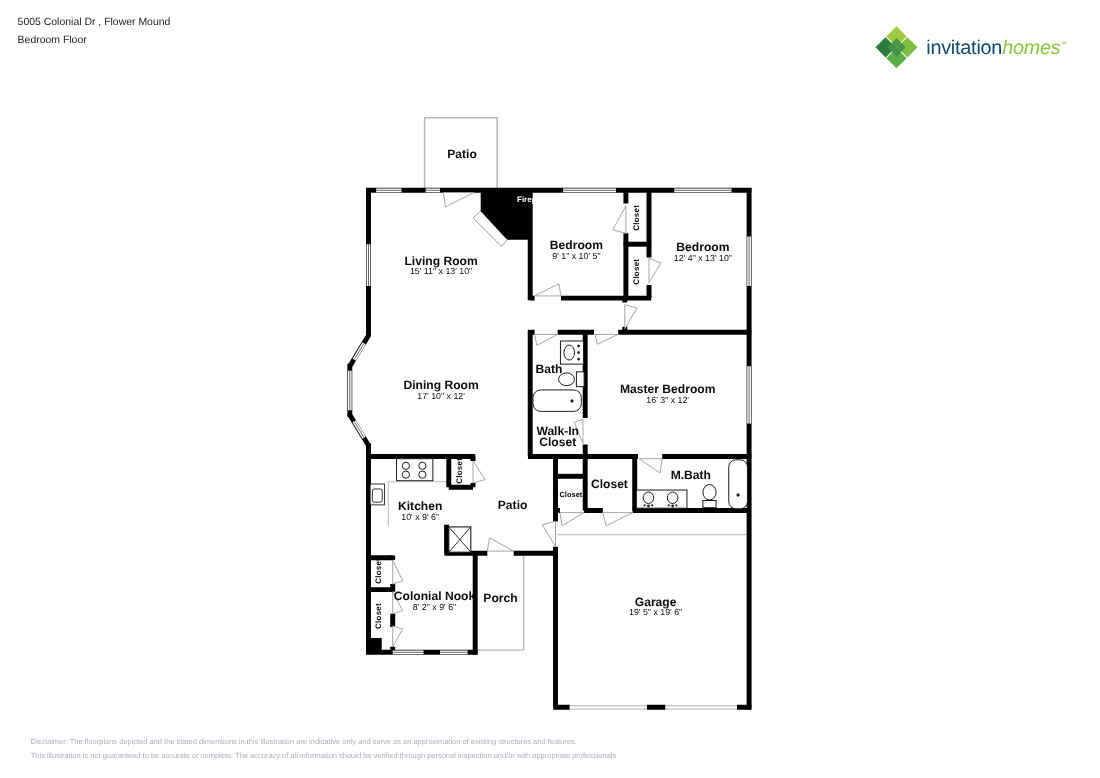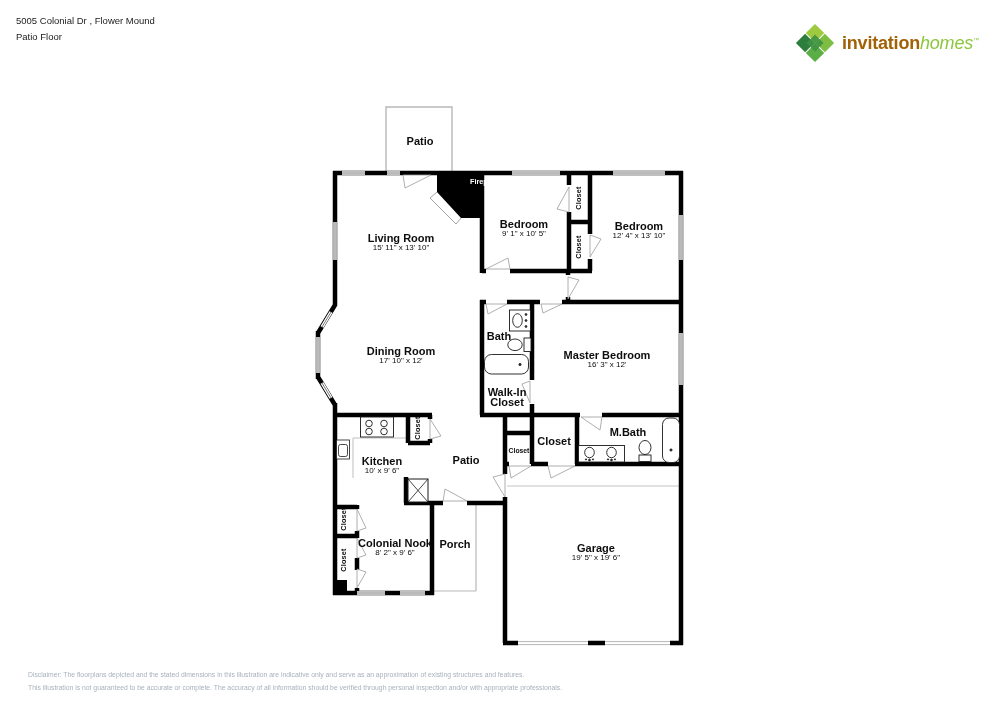--- a/index.html
+++ b/index.html
@@ -13,34 +13,34 @@
   .room-label .rm-name{display:block;font-size:11px;font-weight:bold;line-height:10px;}
   .room-label .rm-dims{display:block;font-size:8px;line-height:9px;}
   .room-label.small .rm-name{font-size:6.8px;line-height:7px;}
   .room-label.rot{transform:translate(-50%,-50%) rotate(-90deg);}
   .room-label.rot .rm-name{font-size:7.3px;letter-spacing:.2px;}
   .room-label.wrap{white-space:normal;width:46px;}
   #label-fireplace{color:#fff;}
   #label-fireplace .rm-name{font-size:7.3px;padding-left:44px;}
   .logo{position:absolute;top:22px;left:795px;display:flex;align-items:center;}
   .logo-text{margin-left:7px;font-size:18px;letter-spacing:-0.2px;}
-  .logo-text .inv{font-weight:bold;color:#a16207;}
+  .logo-text .inv{font-weight:normal;color:#0c4a6e;}
   .logo-text .hom{font-weight:normal;color:#8cc63e;font-style:italic;}
   .logo-text .tm{font-size:6px;color:#8cc63e;vertical-align:super;}
   .disc{position:absolute;left:28px;color:#a9b1bd;font-size:6.8px;}
   #disc1{top:671px;}
   #disc2{top:684px;}
 </style>
 </head>
 <body>
 
 <div id="stage">
 
   <div class="hdr" id="hdr-address">5005 Colonial Dr , Flower Mound</div>
-  <div class="hdr" id="hdr-floor">Patio Floor</div>
+  <div class="hdr" id="hdr-floor">Bedroom Floor</div>
 
   <div class="logo">
     <svg width="40" height="42" viewBox="0 0 40 42">
       <g transform="translate(20,21)">
         <rect x="-13.5" y="-13.5" width="13" height="13" transform="rotate(45)" fill="#9dca3e"></rect>
         <rect x="0.5" y="-13.5" width="13" height="13" transform="rotate(45)" fill="#7cbd42"></rect>
         <rect x="-13.5" y="0.5" width="13" height="13" transform="rotate(45)" fill="#2d7d3c"></rect>
         <rect x="0.5" y="0.5" width="13" height="13" transform="rotate(45)" fill="#5bad46"></rect>
         <rect x="-6" y="-6" width="12" height="12" transform="rotate(45)" fill="#3f9142" opacity="0.9"></rect>
       </g>

